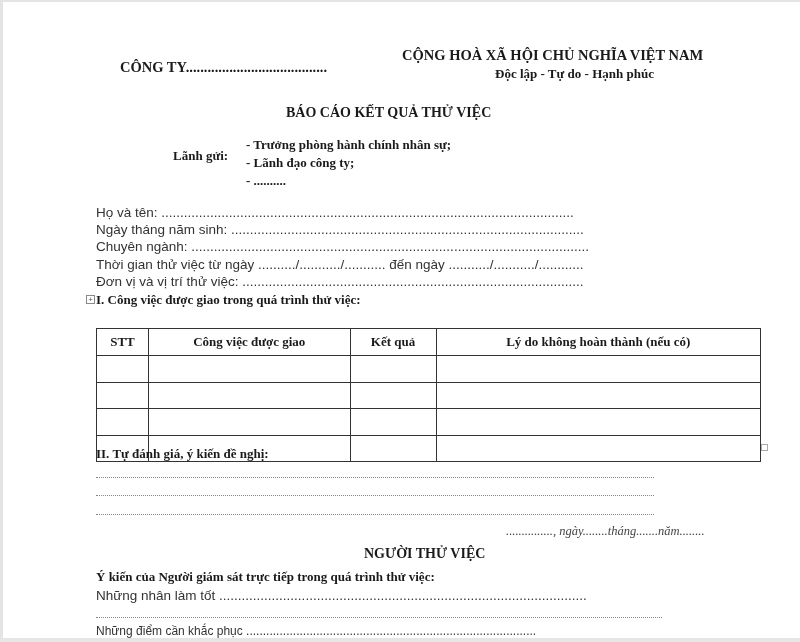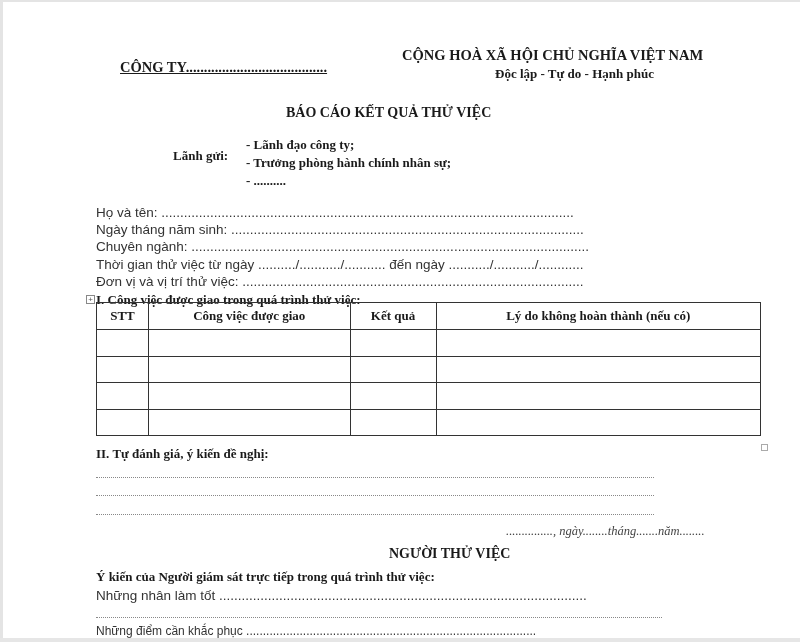--- a/index.html
+++ b/index.html
@@ -4,62 +4,62 @@
 <style>
   * { margin: 0; padding: 0; box-sizing: border-box; }
   html, body { width: 800px; height: 642px; overflow: hidden; background: #ffffff; }
   body { position: relative; font-family: "Liberation Serif", serif; color: #1a1a1a; }
   .page-edge-top { position: absolute; left: 0; top: 0; width: 800px; height: 2px; background: #e4e4e4; }
   .page-edge-left { position: absolute; left: 0; top: 0; width: 3px; height: 642px; background: #e4e4e4; }
   .page-edge-bottom { position: absolute; left: 0; top: 638px; width: 800px; height: 4px; background: #e6e6e6; }
   .abs { position: absolute; white-space: nowrap; }
   .serif-b { font-family: "Liberation Serif", serif; font-weight: bold; }
   .sans { font-family: "Liberation Sans", sans-serif; color: #333; text-align: center; }
-  .company { left: 120px; top: 59px; font-size: 14.5px; text-decoration: underline; }
+  .company { left: 120px; top: 59px; font-size: 14.5px; }
   .nation { left: 402px; top: 47px; font-size: 14.5px; }
   .motto { left: 466px; top: 66px; font-size: 13px; margin-left: 29px; }
   .title { left: 286px; top: 105px; font-size: 14px; }
   .kinhgui-label { left: 173px; top: 148px; font-size: 13px; }
   .kinhgui-list { left: 246px; top: 136px; font-size: 13px; line-height: 18px; }
   .field { left: 96px; font-size: 13.5px; line-height: 17px; }
   .f1 { top: 204px; } .f2 { top: 221px; } .f3 { top: 238px; } .f4 { top: 256px; } .f5 { top: 273px; }
   .sec1 { left: 96px; top: 292px; font-size: 13px; }
   .move-handle { position: absolute; left: 86px; top: 295px; width: 9px; height: 9px; border: 1px solid #888; font-size: 8px; line-height: 7px; text-align: center; color: #555; font-family: "Liberation Sans", sans-serif; }
-  table.tasks { position: absolute; left: 96px; top: 302px; width: 665px; border-collapse: collapse; }
+  table.tasks { position: absolute; left: 96px; top: 328px; width: 665px; border-collapse: collapse; }
   table.tasks th, table.tasks td { border: 1.5px solid #333; font-size: 13px; }
   table.tasks th { height: 27px; font-weight: bold; text-align: center; font-family: "Liberation Serif", serif; }
   table.tasks td { height: 26.5px; }
   .resize-handle { position: absolute; left: 761px; top: 444px; width: 7px; height: 7px; border: 1px solid #aaa; }
   .sec2 { left: 96px; top: 446px; font-size: 13px; }
   .dotline { position: absolute; left: 96px; width: 558px; height: 0; border-bottom: 1.5px dotted #888; }
   .dl1 { top: 477px; } .dl2 { top: 495px; } .dl3 { top: 514px; }
   .dateline { left: 506px; top: 524px; font-size: 12.5px; font-style: italic; color: #444; }
-  .signer { left: 389px; top: 546px; font-size: 14px; }
+  .signer { left: 364px; top: 546px; font-size: 14px; }
   .supervisor { left: 96px; top: 569px; font-size: 13px; }
   .g1 { left: 96px; top: 588px; font-size: 13.5px; }
   .dl4 { top: 617px; width: 566px; }
   .g2 { left: 96px; top: 624px; font-size: 12px; }
 </style>
 </head>
 <body>
 
 <div class="page-edge-top"></div>
 <div class="page-edge-left"></div>
 <div class="page-edge-bottom"></div>
 
 <div class="abs serif-b company">CÔNG TY.......................................</div>
 <div class="abs serif-b nation">CỘNG HOÀ XÃ HỘI CHỦ NGHĨA VIỆT NAM</div>
 <div class="abs serif-b motto">Độc lập - Tự do - Hạnh phúc</div>
 
 <div class="abs serif-b title">BÁO CÁO KẾT QUẢ THỬ VIỆC</div>
 
 <div class="abs serif-b kinhgui-label">Lãnh gửi:</div>
 <div class="abs serif-b kinhgui-list">
+  <div>- Trưởng phòng hành chính nhân sự;</div>
   <div>- Lãnh đạo công ty;</div>
-  <div>- Trưởng phòng hành chính nhân sự;</div>
   <div>- ..........</div>
 </div>
 
 <div class="abs sans field f1">Họ và tên: ..............................................................................................................</div>
 <div class="abs sans field f2">Ngày tháng năm sinh: ..............................................................................................</div>
 <div class="abs sans field f3">Chuyên ngành: ..........................................................................................................</div>
 <div class="abs sans field f4">Thời gian thử việc từ ngày ........../.........../........... đến ngày .........../.........../............</div>
 <div class="abs sans field f5">Đơn vị và vị trí thử việc: ...........................................................................................</div>
 
 <div class="move-handle">+</div>

